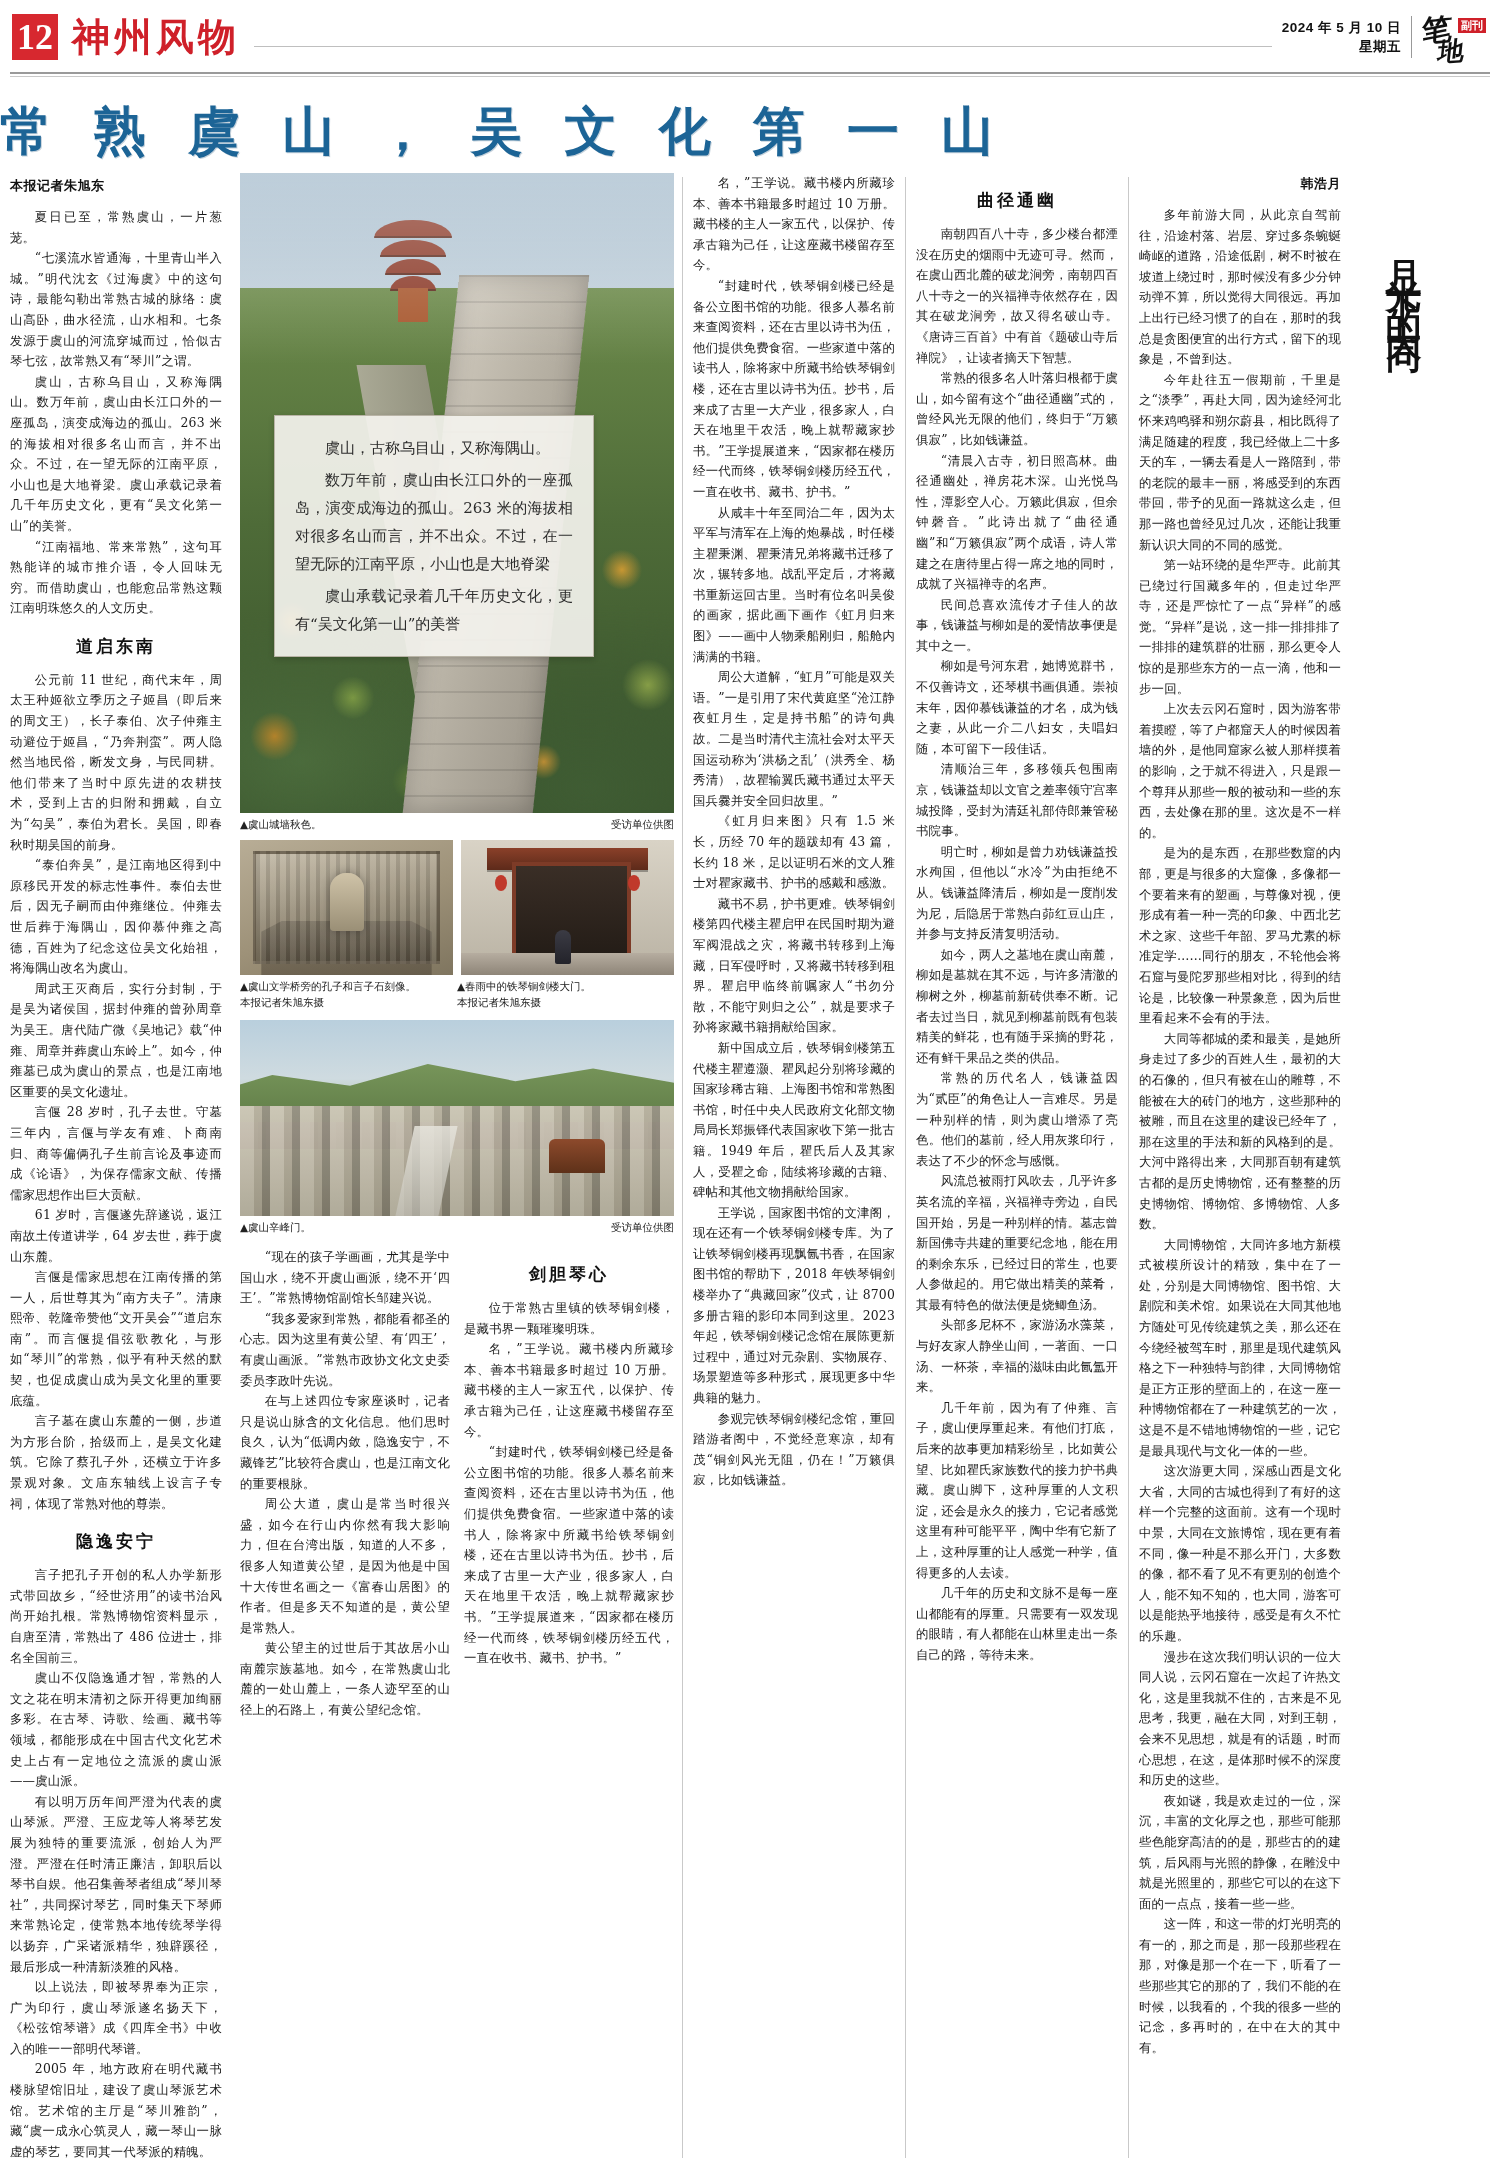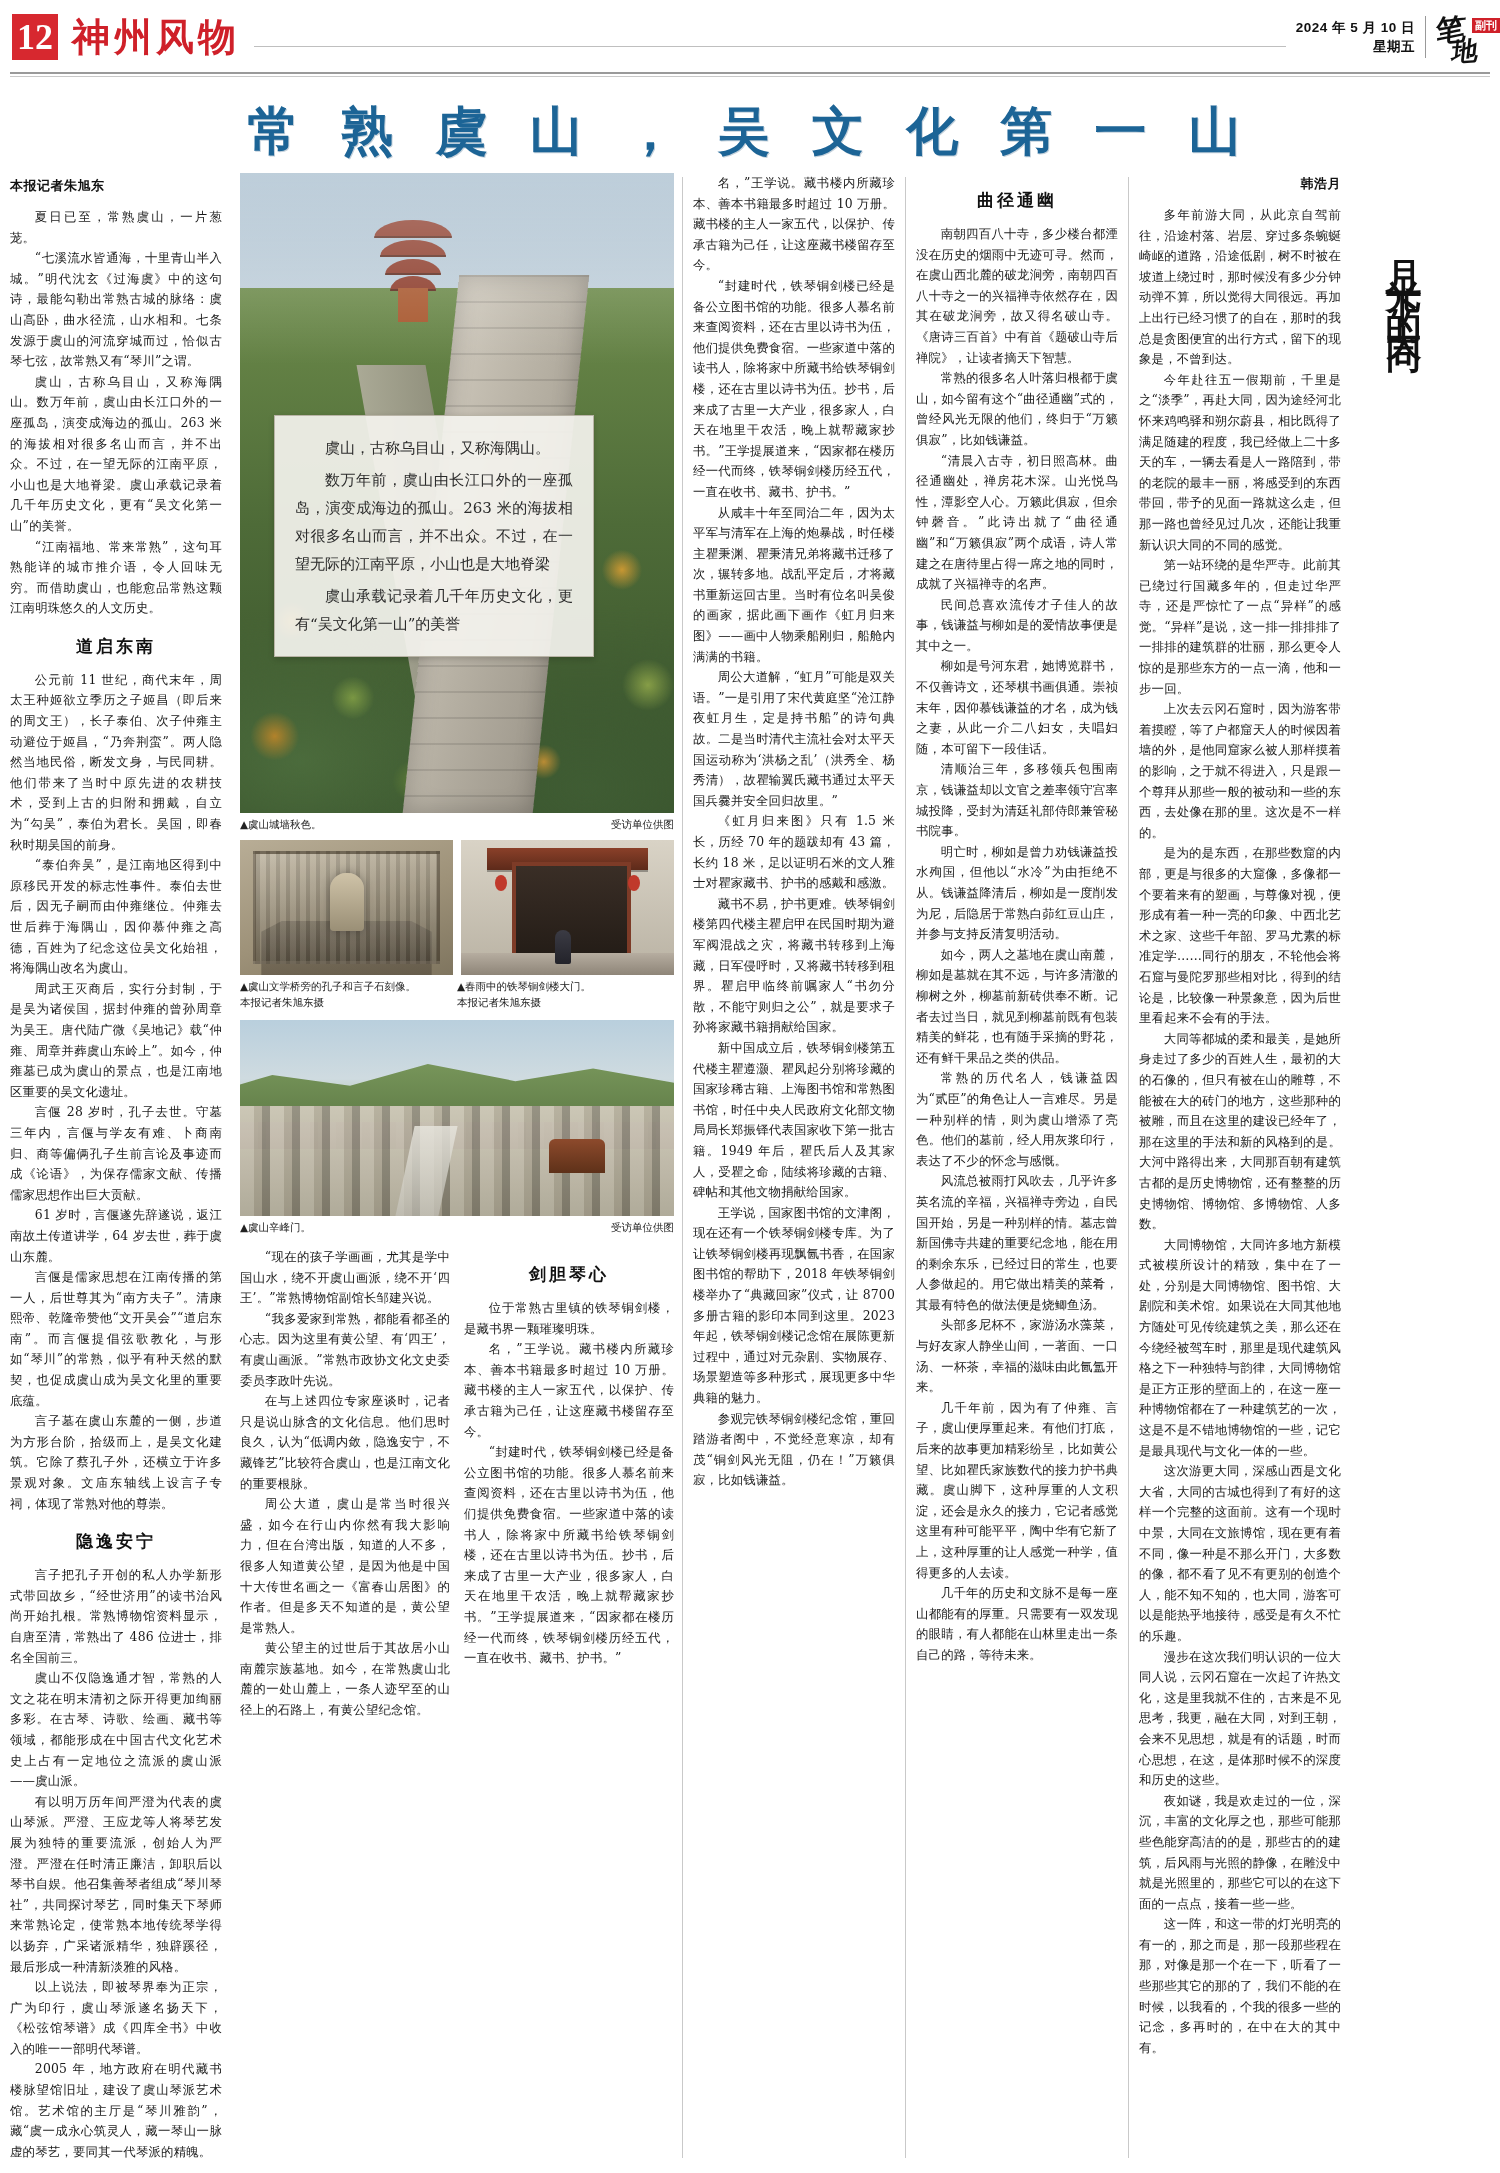--- a/index.html
+++ b/index.html
@@ -9,21 +9,21 @@
     font-family:"Liberation Serif","DejaVu Serif",serif;
     color:#1a1a1a;
     overflow:hidden;
     position:relative;
   }
   .page{position:relative;width:1500px;height:2173px;box-sizing:border-box;padding:0;}
 
   
   .masthead{
     position:relative;height:72px;display:flex;align-items:flex-start;
-    padding:14px 2px 0 12px;box-sizing:border-box;
+    padding:14px 16px 0 12px;box-sizing:border-box;
   }
   .pagenum-box{
     width:46px;height:46px;background:#d7282f;color:#fff;
     display:flex;align-items:center;justify-content:center;
     font-family:"Liberation Serif",serif;font-size:36px;font-weight:700;line-height:1;
     flex:0 0 auto;
   }
   .section-title{
     margin-left:14px;color:#cf2029;
     font-family:"DejaVu Serif","Liberation Serif",serif;
@@ -51,21 +51,21 @@
   .brand-g2{left:16px;top:20px;font-size:26px;transform:skewX(-10deg) rotate(-4deg);}
   .brand-badge{
     position:absolute;right:-2px;top:4px;background:#cf2029;color:#fff;
     font-family:"DejaVu Serif",serif;font-size:11px;font-weight:700;
     padding:2px 3px;line-height:11px;letter-spacing:0px;
   }
   .mast-bottom-rule{height:2px;background:#9a9a9a;margin:0 10px;}
   .mast-bottom-rule2{height:1px;background:#c9c9c9;margin:2px 10px 0 10px;}
 
   
-  .headline-wrap{padding:22px 0 10px 0;text-align:center;}
+  .headline-wrap{padding:22px 0 10px 0;text-align:left;}
   .headline{
     color:#1c6496;
     font-family:"DejaVu Serif","Liberation Serif",serif;
     font-size:52px;font-weight:700;letter-spacing:12px;line-height:64px;
     white-space:nowrap;display:inline-block;
     text-shadow:1px 1px 0 rgba(20,70,110,0.25);
   }
 
   
   .grid{

